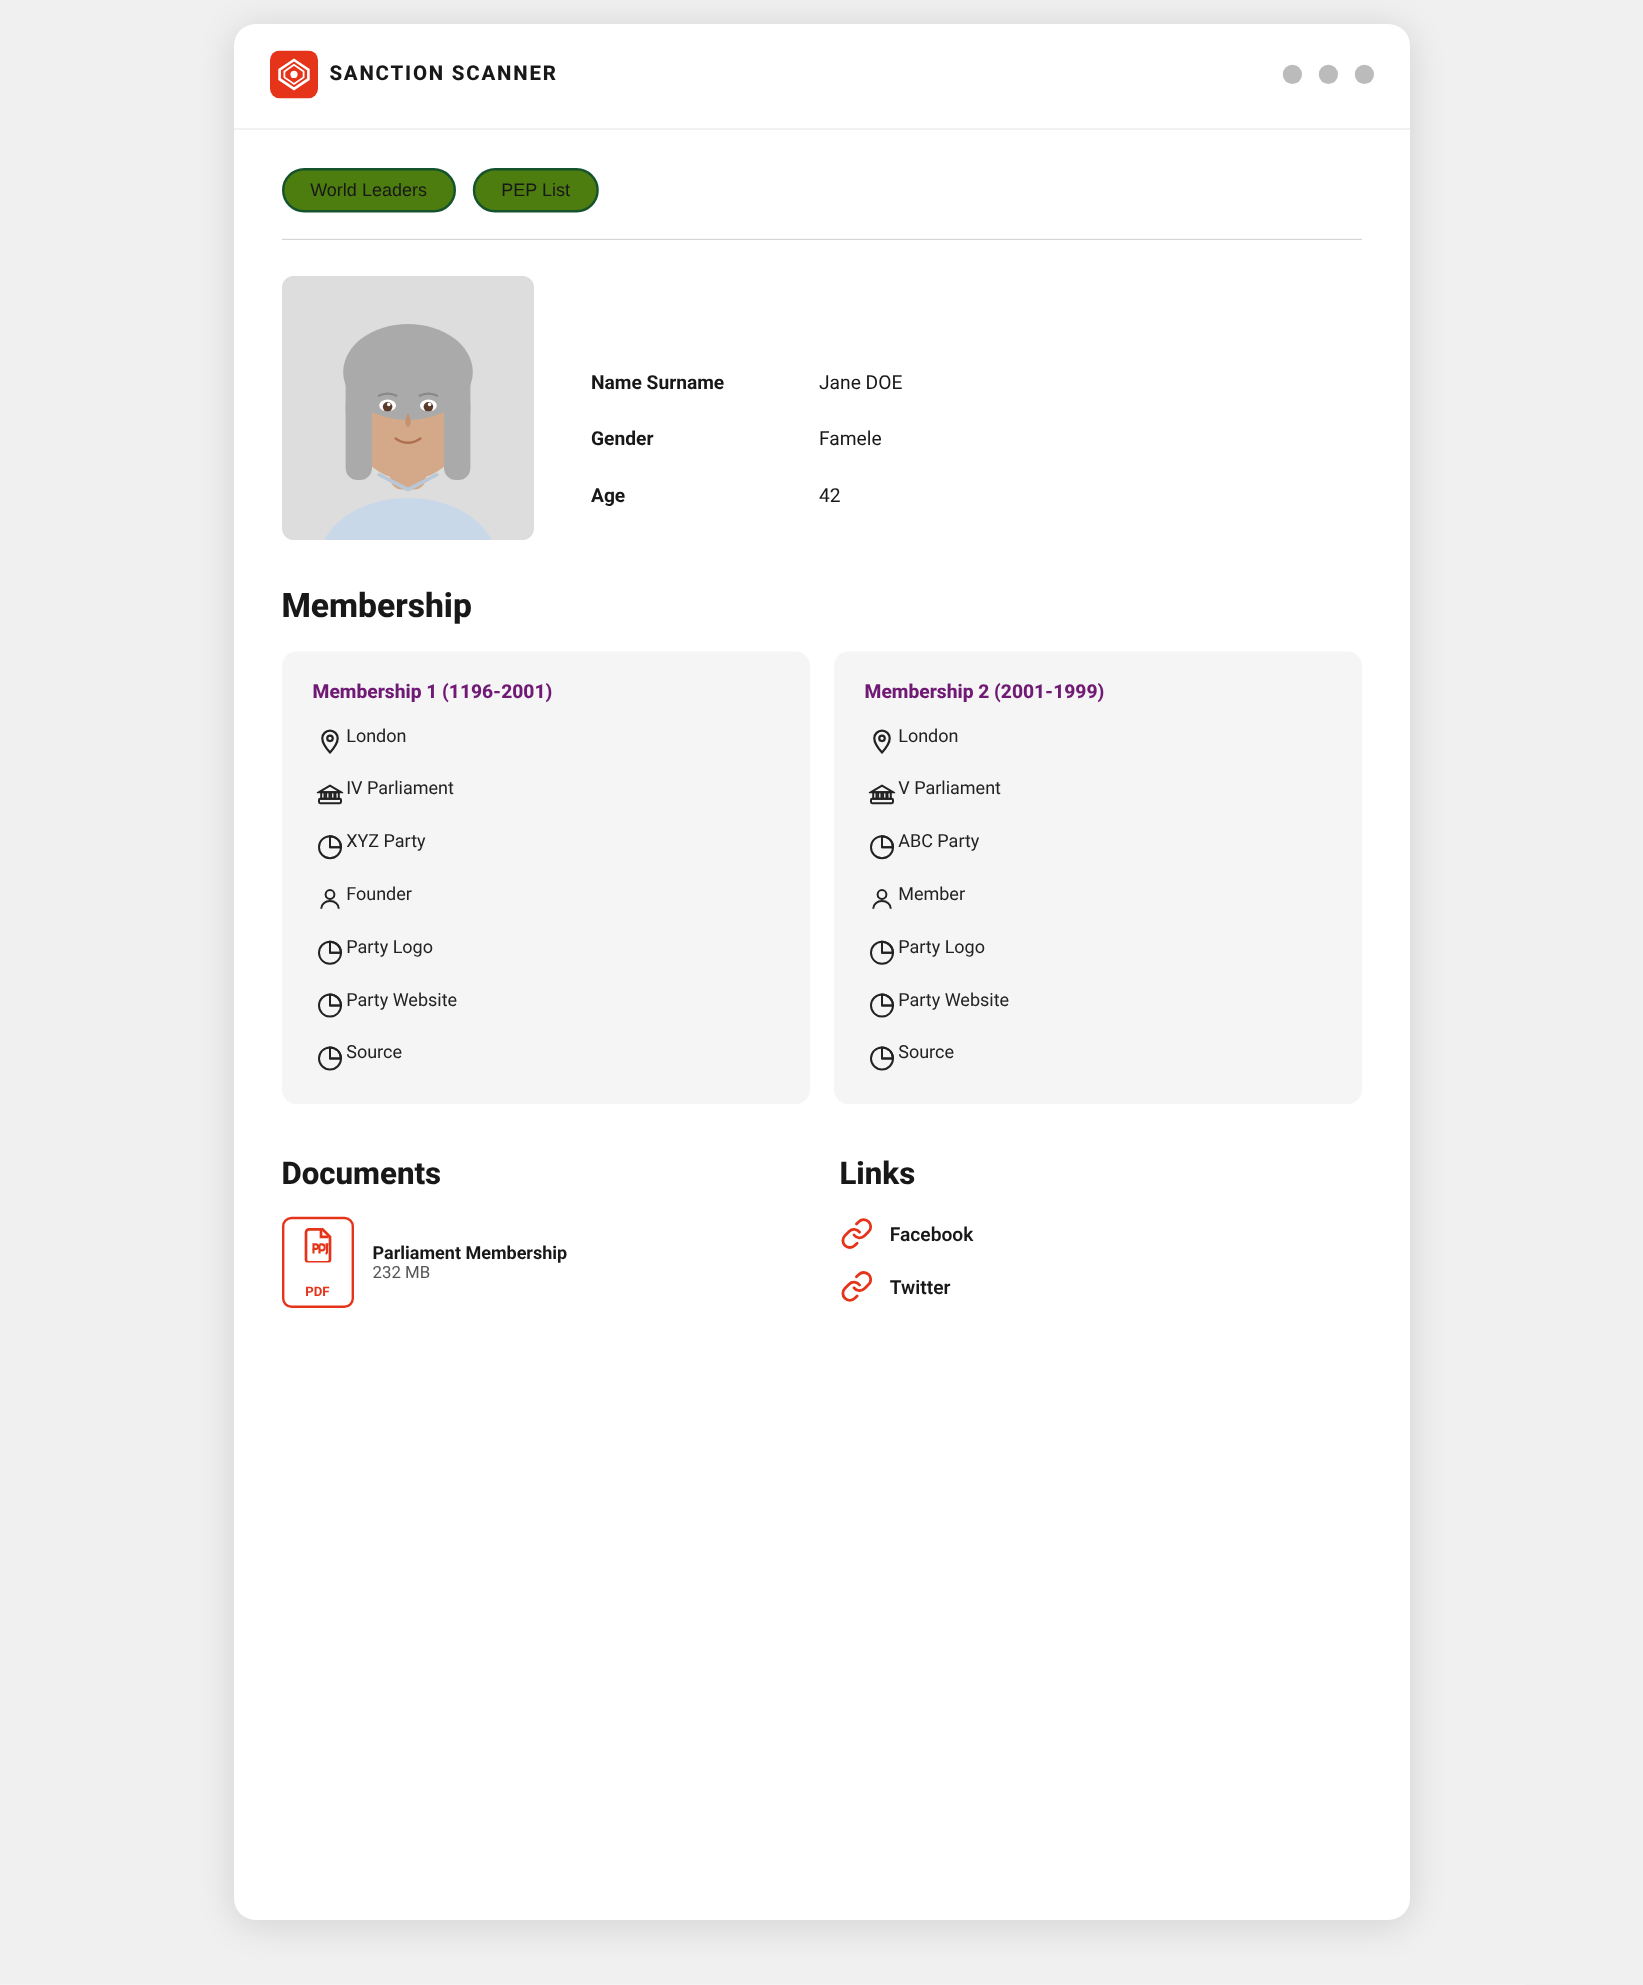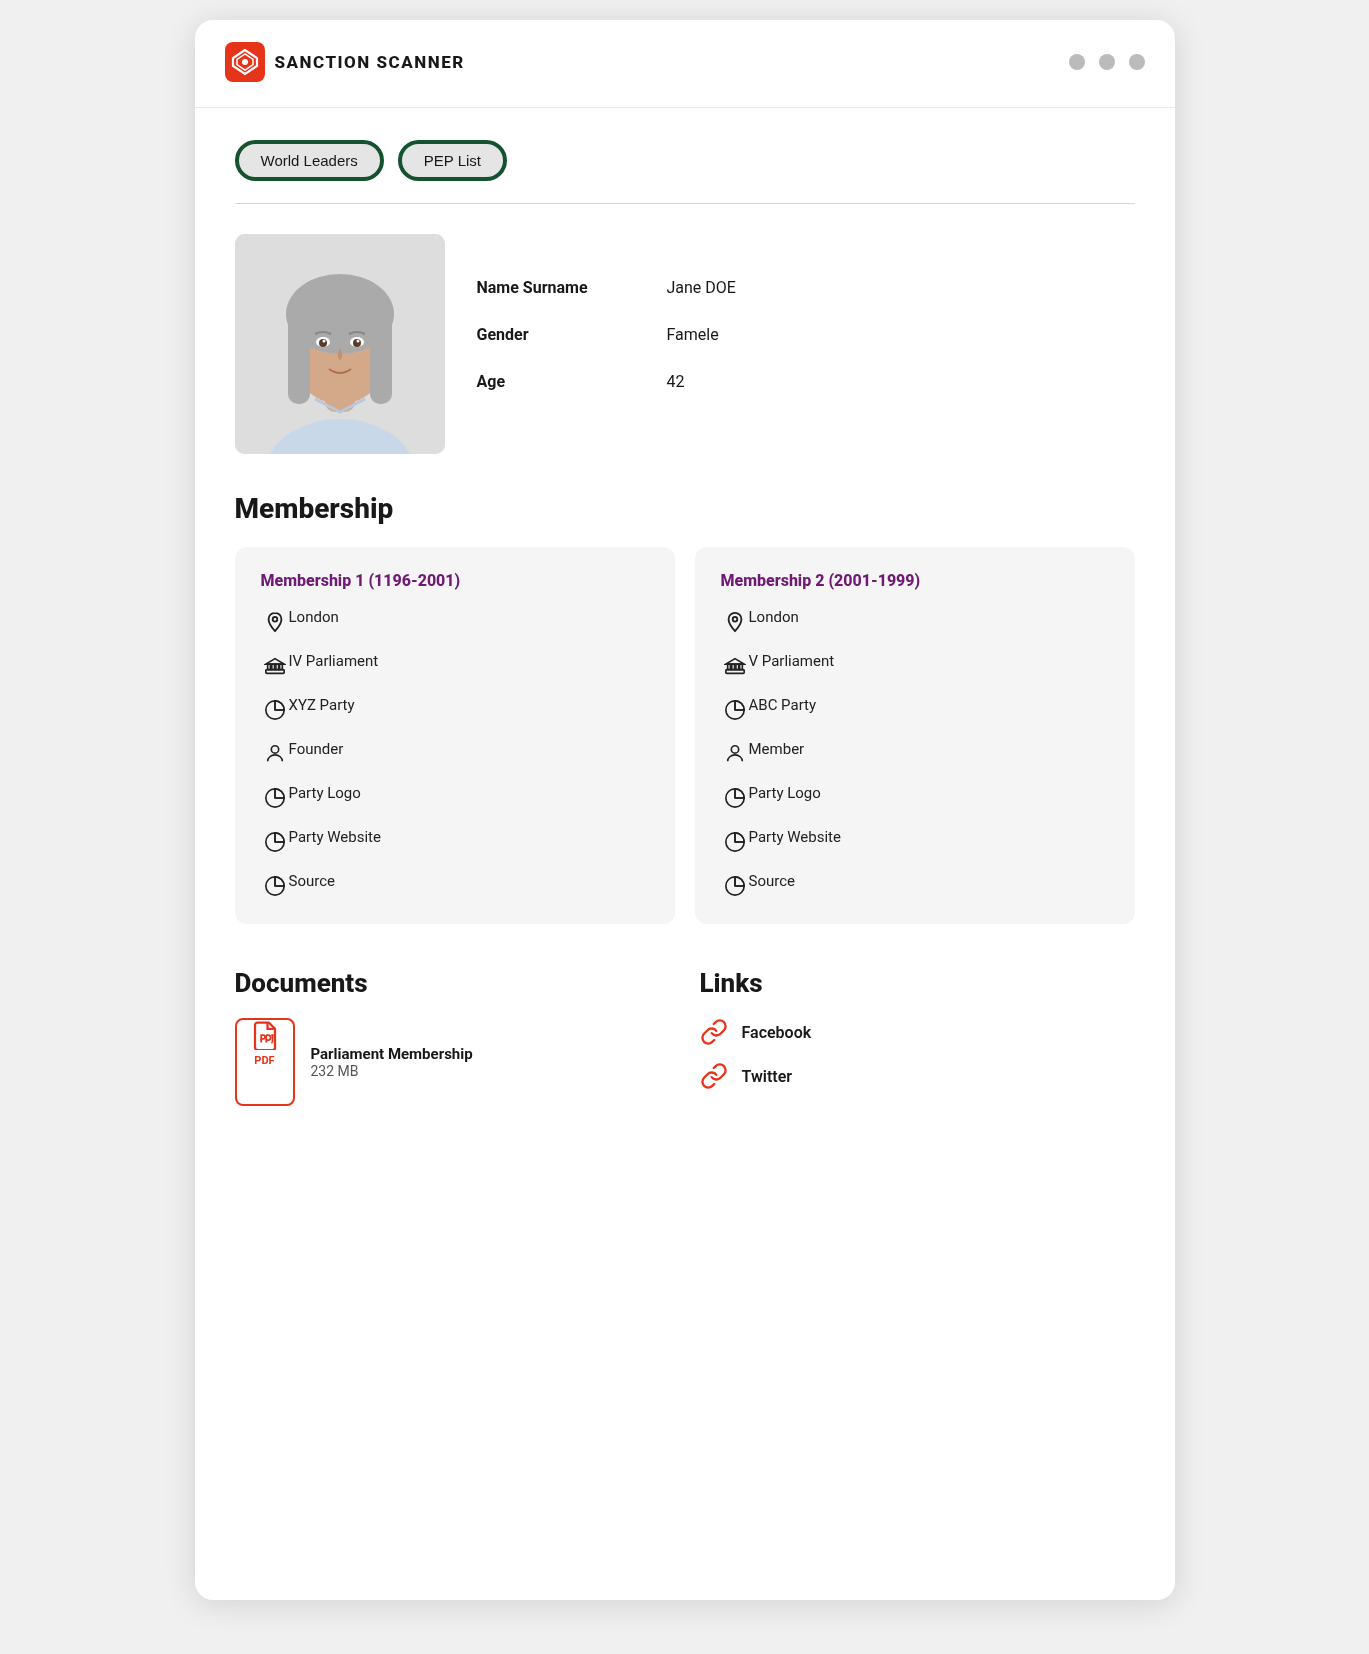--- a/index.html
+++ b/index.html
@@ -55,38 +55,38 @@
     }
     .content {
       padding: 32px 40px 40px 40px;
     }
     .tags-row {
       display: flex;
       gap: 14px;
       margin-bottom: 22px;
     }
     .tag-badge {
-      border: 4px solid #14532d;
+      border: 2px solid #14532d;
       border-radius: 999px;
       padding: 8px 22px;
       font-size: 15px;
       font-weight: 500;
       color: #181818;
-      background: #e5e5e5;
+      background: #4d7c0f;
       cursor: pointer;
     }
     .divider {
       border: none;
       border-top: 1.5px solid #d6d6d6;
       margin-bottom: 30px;
     }
     .profile-section {
       display: flex;
-      gap: 32px;
-      align-items: center;
+      gap: 48px;
+      align-items: flex-end;
       margin-bottom: 38px;
     }
     .profile-photo {
       width: 210px;
       height: 220px;
       border-radius: 10px;
       background: #e8e8e8;
       overflow: hidden;
       flex-shrink: 0;
     }
@@ -167,27 +167,28 @@
       color: #181818;
       margin-bottom: 20px;
     }
     .doc-item {
       display: flex;
       align-items: center;
       gap: 16px;
     }
     .pdf-icon-box {
       width: 60px;
-      height: 88px;
+      height: 76px;
       border: 2px solid #e5341a;
       border-radius: 8px;
       display: flex;
       flex-direction: column;
       align-items: center;
-      gap: 4px;
+      justify-content: center;
+      gap: 18px;
       flex-shrink: 0;
     }
     .pdf-icon-box svg {
       width: 30px;
       height: 30px;
     }
     .pdf-label {
       font-size: 11px;
       font-weight: 700;
       color: #e5341a;

